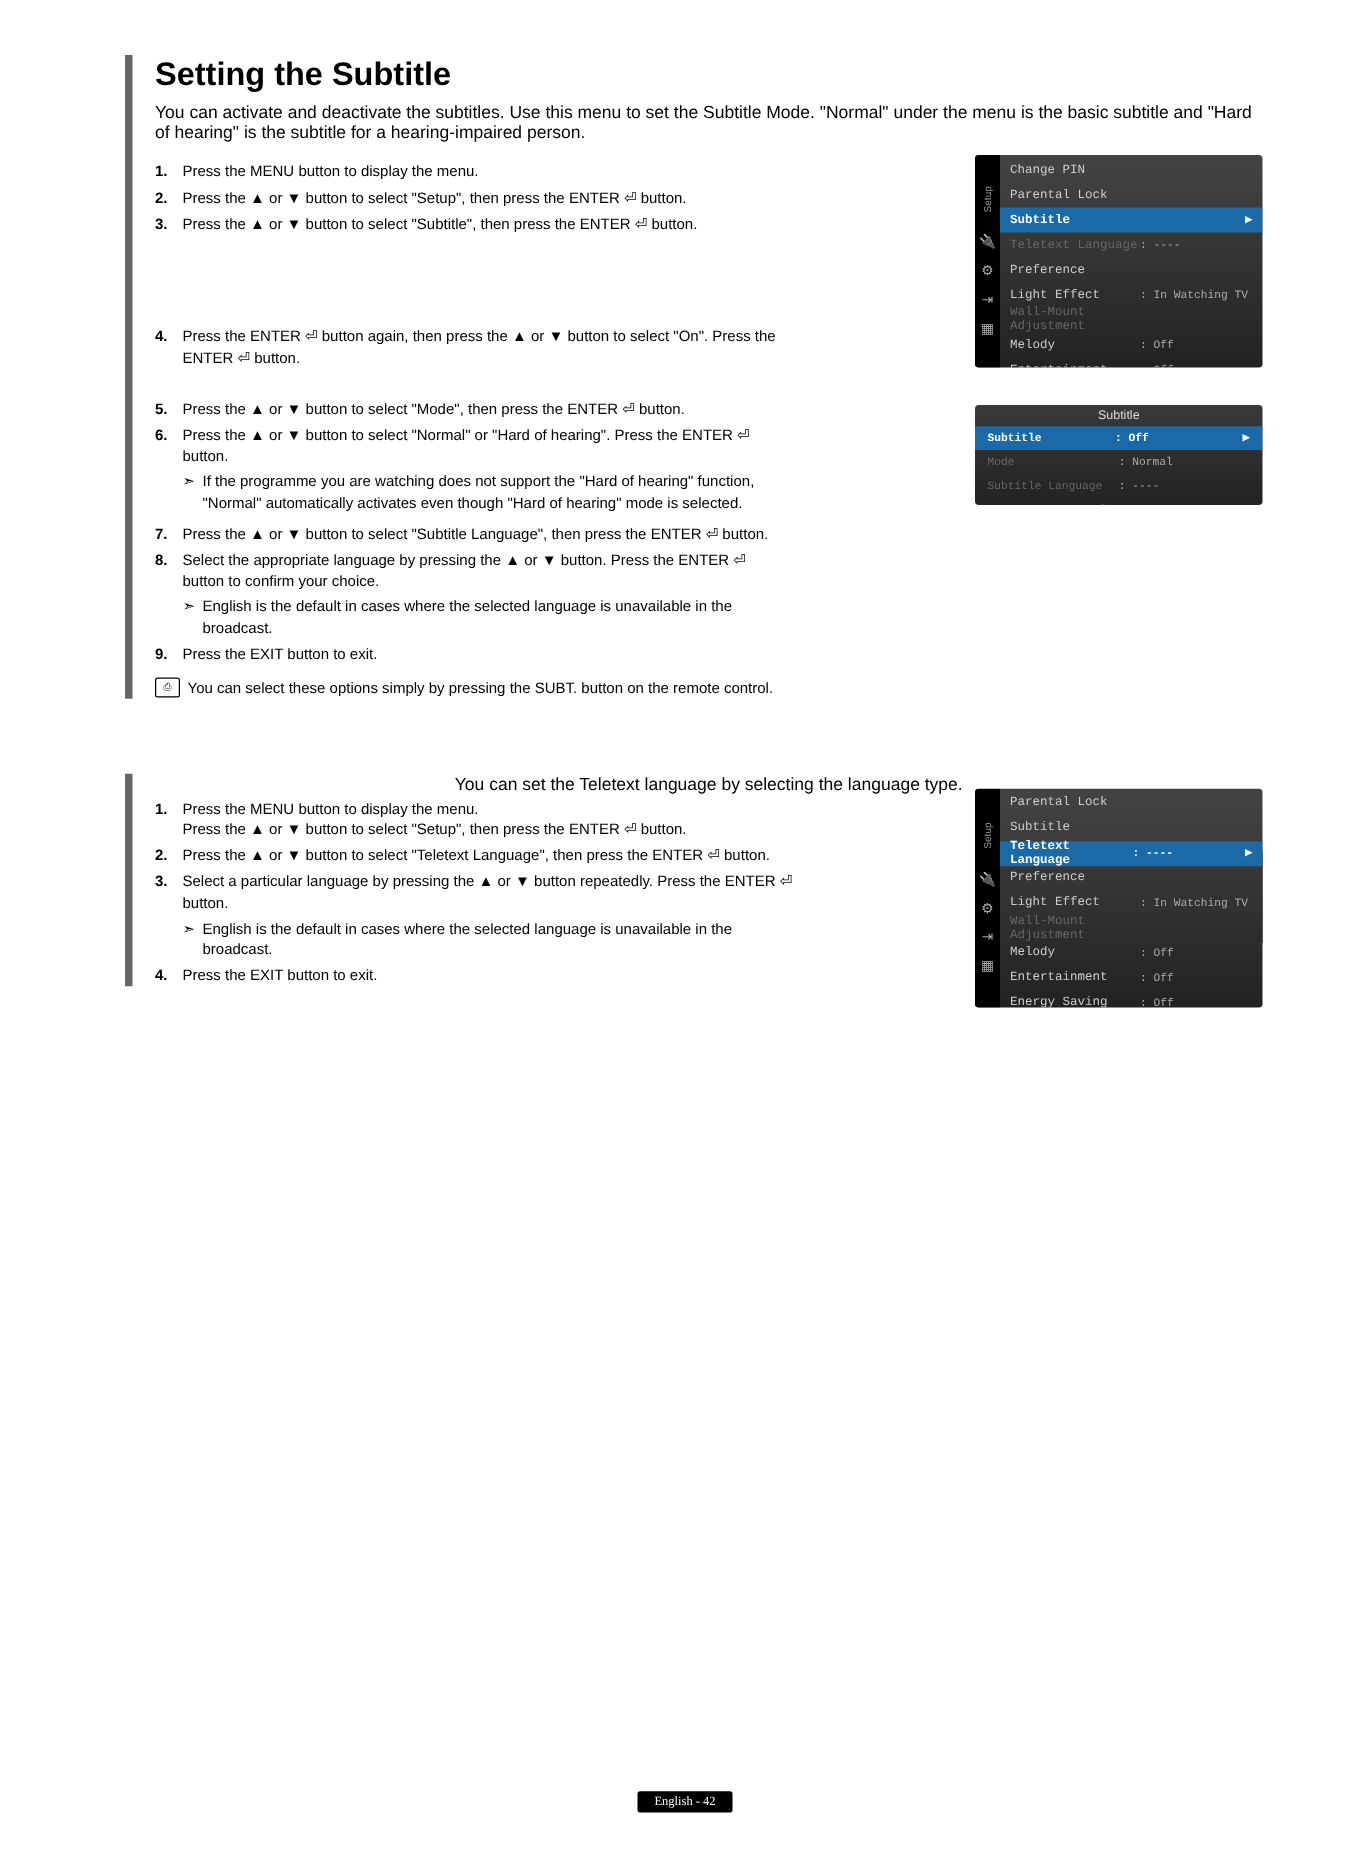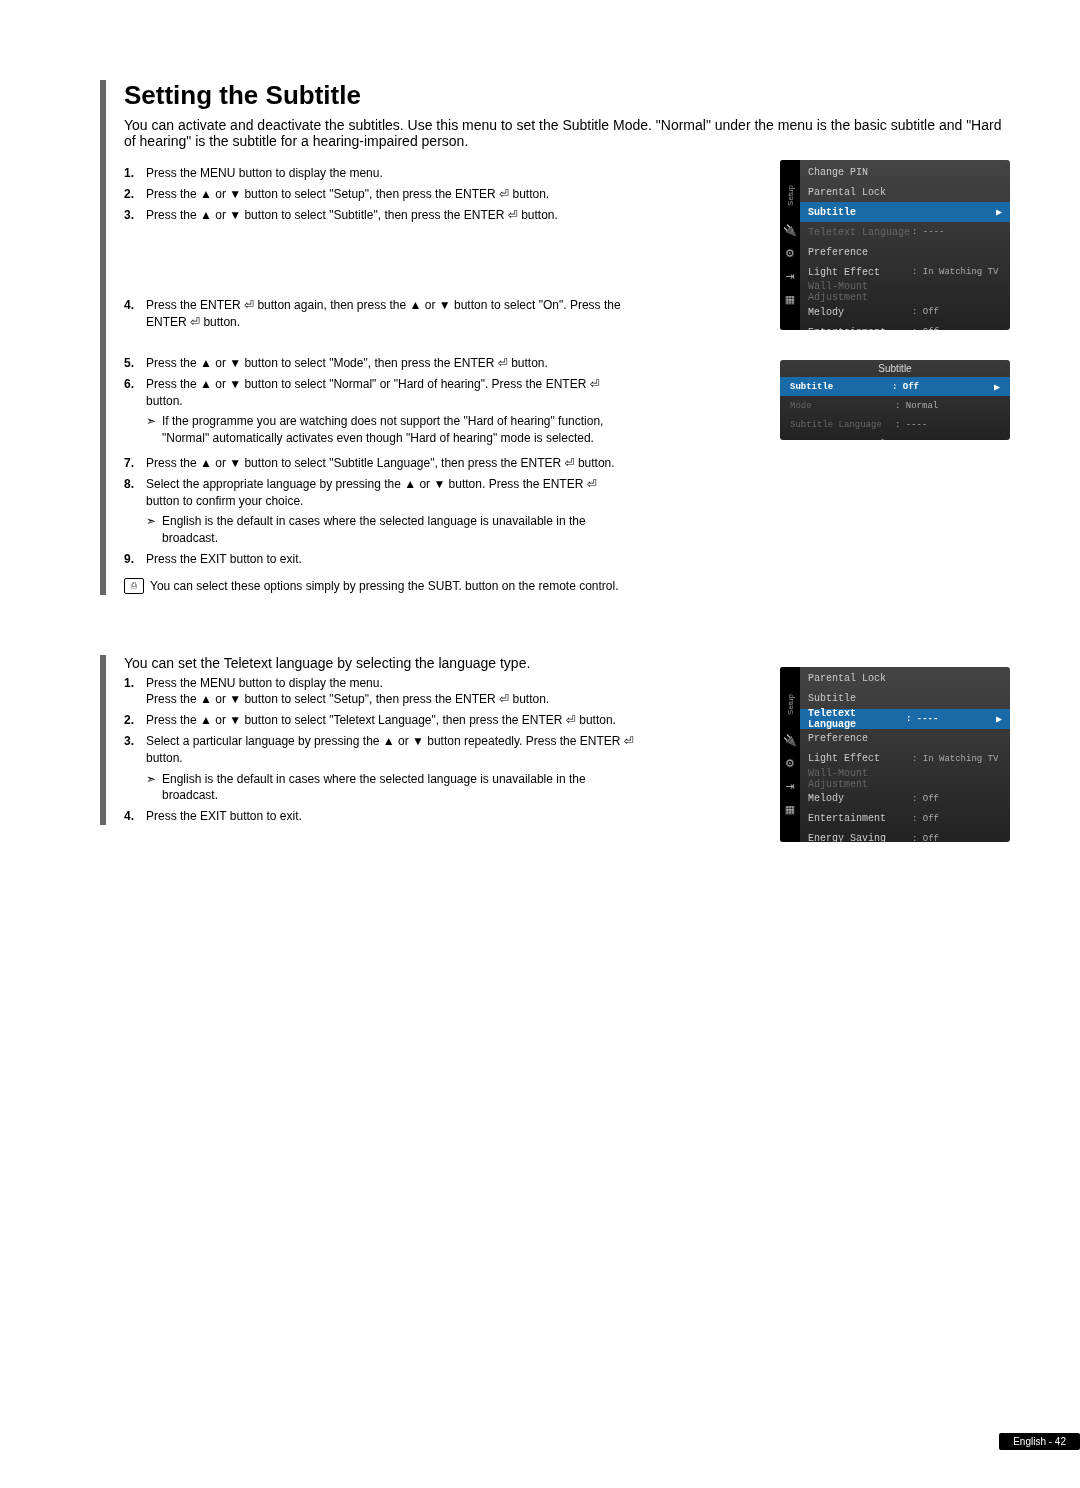--- a/index.html
+++ b/index.html
@@ -7,21 +7,21 @@
     padding: 0;
     background: #fff;
     font-family: Arial, Helvetica, sans-serif;
     font-size: 12px;
     color: #000;
     width: 1080px;
     height: 1488px;
     position: relative;
   }
   .page {
-    padding: 80px 70px 0 100px;
+    padding: 44px 70px 0 100px;
     box-sizing: border-box;
   }
   .section {
     border-left: 6px solid #666;
     padding-left: 18px;
     margin-bottom: 40px;
     position: relative;
   }
   h1 {
     font-size: 26px;
@@ -116,21 +116,21 @@
     border-left:3px double #000; border-right:3px double #000;
     box-sizing:border-box; padding:6px 8px;
   }
   .remote .r { display:flex; gap:14px; justify-content:center; margin-bottom:6px;}
   .remote .btn { border:1.5px solid #000; border-radius:11px; font-size:7px; font-weight:bold; padding:3px 8px; min-width:34px; text-align:center;}
   .remote .btn.hl { position:relative;}
   .remote .btn.hl::after { content:""; position:absolute; right:-16px; top:-3px; width:0;height:0;border-left:12px solid #000; border-top:6px solid transparent; border-bottom:6px solid transparent;}
   .remote .top { text-align:center; font-size:12px; margin-bottom:2px;}
 
   .page-footer {
-    position:absolute; bottom:40px; left:16px; right:0; text-align:right;
+    position:absolute; bottom:40px; left:16px; right:0; text-align:center;font-family:Liberation Serif, serif;
   }
   .page-footer span { background:#000; color:#fff; font-size:10px; padding:3px 14px; border-radius:2px;}
 
   b { font-weight:normal; }
 </style>
 </head>
 <body>
 
 <div class="page">
 
@@ -286,21 +286,21 @@
       </div>
       <div class="r">
         <span class="btn">E.MODE</span>
         <span class="btn">CH LIST</span>
         <span class="btn hl">SUBT.</span>
       </div>
     </div>
   </div>
 
   <div class="section" style="margin-top:60px;">
-    <p class="intro" style="margin-bottom:4px;">You can set the Teletext language by selecting the language type.</p>
+    <p class="intro" style="margin-bottom:4px;text-align:center;">You can set the Teletext language by selecting the language type.</p>
     <div class="steps" style="width:520px;">
       <div class="step">
           <span class="step-num">1.</span>
         <span class="step-text">
           <span>Press the </span><b>MENU</b><span> button to display the menu.</span><br>
           <span>Press the ▲ or ▼ button to select "Setup", then press the </span><b>ENTER</b><span> ⏎ button.</span>
         </span>
         </div>
       <div class="step">
           <span class="step-num">2.</span>

